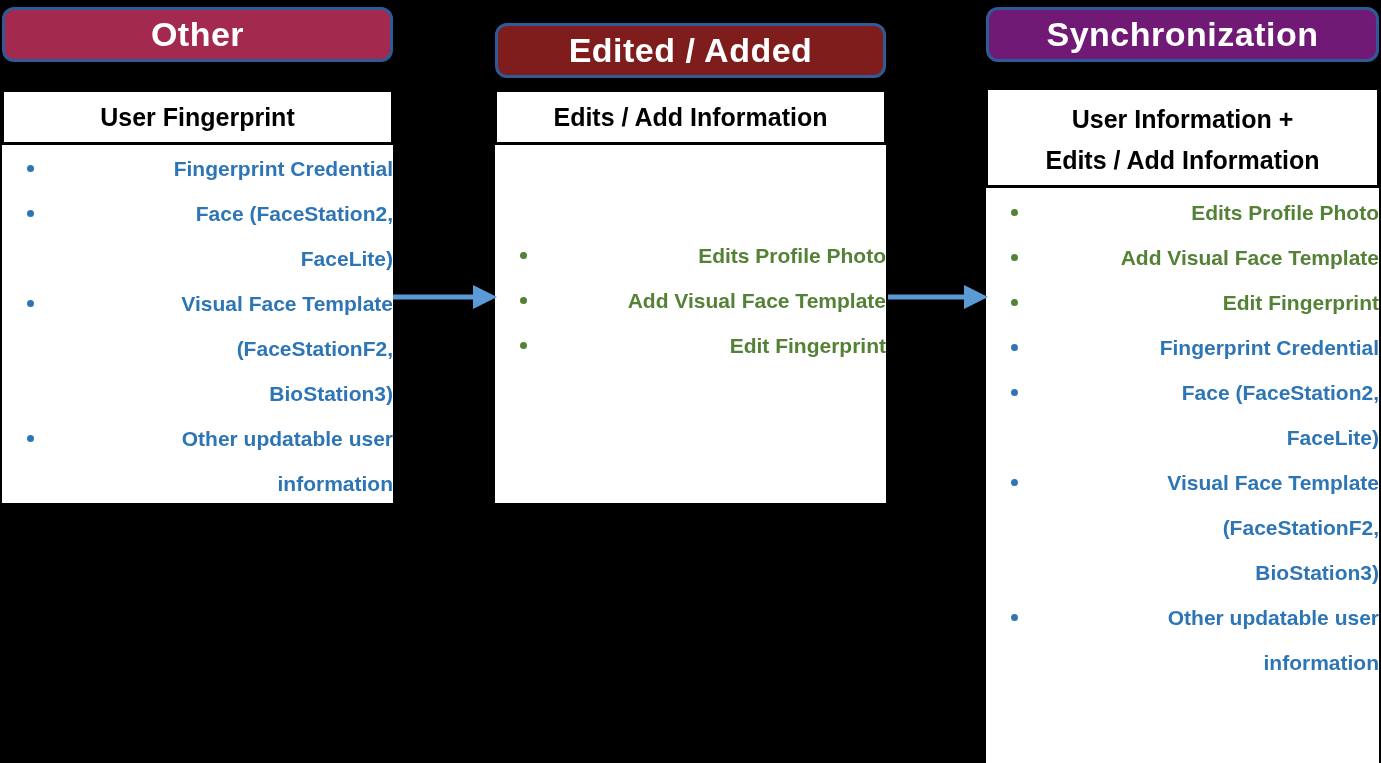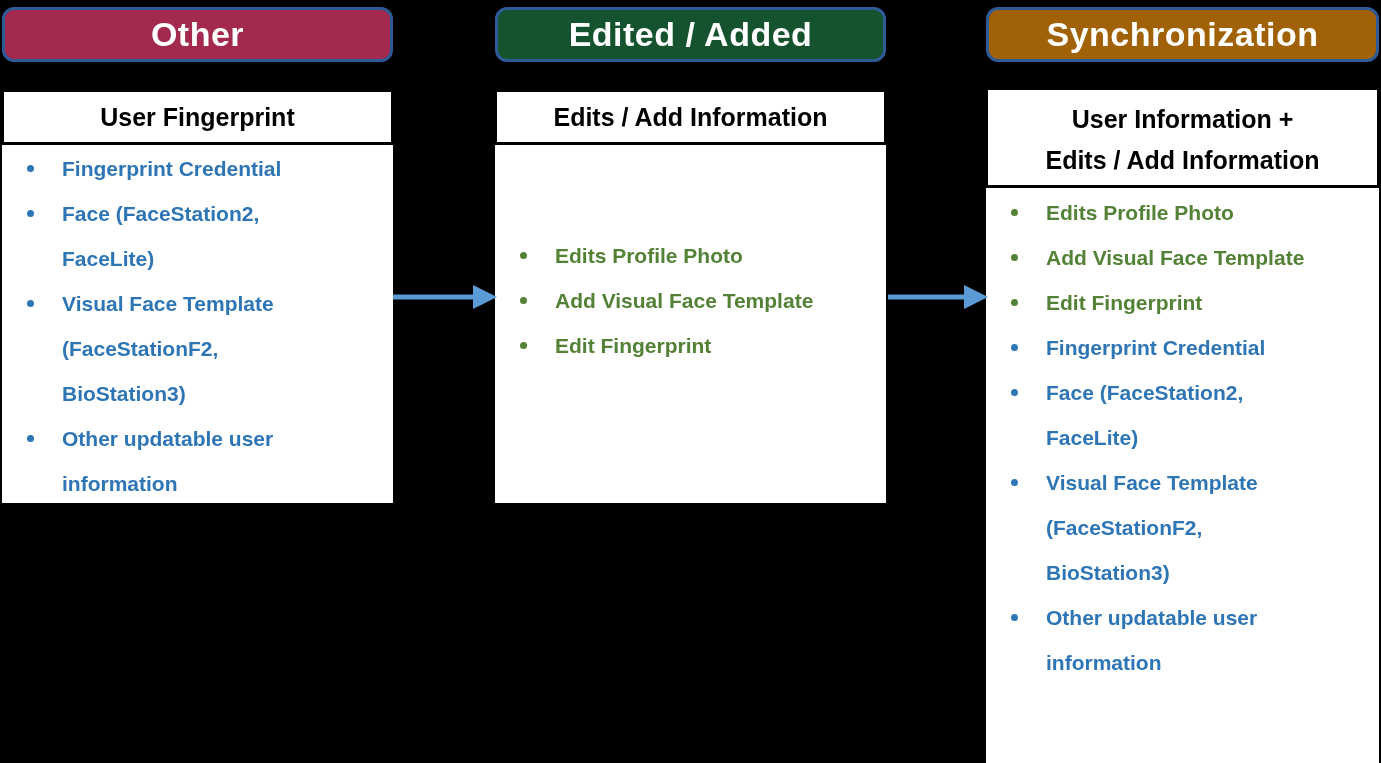--- a/index.html
+++ b/index.html
@@ -63,20 +63,21 @@
     font-weight: bold;
   }
   ul.bullets li .dot {
     position: absolute; left: 25px; top: 19px;
     width: 7px; height: 7px; border-radius: 50%;
   }
   ul.bullets li .line {
     display: block;
     line-height: 45px;
     white-space: nowrap;
+    text-align: right;
   }
   .arrow { position: absolute; top: 282px; }
 </style>
 </head>
 <body style="background: rgb(0, 0, 0);">
 
 <div class="column col1">
   <div class="title-bar" style="background: rgb(163, 41, 78); border-color: rgb(46, 91, 151);">
     <span style="color: rgb(255, 255, 255);">Other</span>
   </div>
@@ -103,21 +104,21 @@
         <li style="color: rgb(46, 117, 182);">
           <span class="dot" style="background: rgb(46, 117, 182);"></span>
           <span class="line">Other updatable user</span>
           <span class="line">information</span>
         </li>
       </ul>
   </div>
 </div>
 
 <div class="column col2">
-  <div class="title-bar" style="background: #14532d; border-color: rgb(46, 91, 151);">
+  <div class="title-bar" style="background: #7f1d1d; border-color: rgb(46, 91, 151); margin-top: 16px;">
     <span style="color: rgb(255, 255, 255);">Edited / Added</span>
   </div>
   <div class="panel" style="background: rgb(255, 255, 255);">
     <div class="panel-header" style="color: rgb(0, 0, 0);">
       <span>Edits / Add Information</span>
     </div>
     <ul class="bullets">
         <li style="color: rgb(83, 129, 53);">
           <span class="dot" style="background: rgb(83, 129, 53);"></span>
           <span class="line">Edits Profile Photo</span>
@@ -128,21 +129,21 @@
         </li>
         <li style="color: rgb(83, 129, 53);">
           <span class="dot" style="background: rgb(83, 129, 53);"></span>
           <span class="line">Edit Fingerprint</span>
         </li>
       </ul>
   </div>
 </div>
 
 <div class="column col3">
-  <div class="title-bar" style="background: #a16207; border-color: rgb(46, 91, 151);">
+  <div class="title-bar" style="background: #701a75; border-color: rgb(46, 91, 151);">
     <span style="color: rgb(255, 255, 255);">Synchronization</span>
   </div>
   <div class="panel" style="background: rgb(255, 255, 255);">
     <div class="panel-header" style="color: rgb(0, 0, 0);">
       <span>User Information +</span>
       <span>Edits / Add Information</span>
     </div>
     <ul class="bullets">
         <li style="color: rgb(83, 129, 53);">
           <span class="dot" style="background: rgb(83, 129, 53);"></span>

